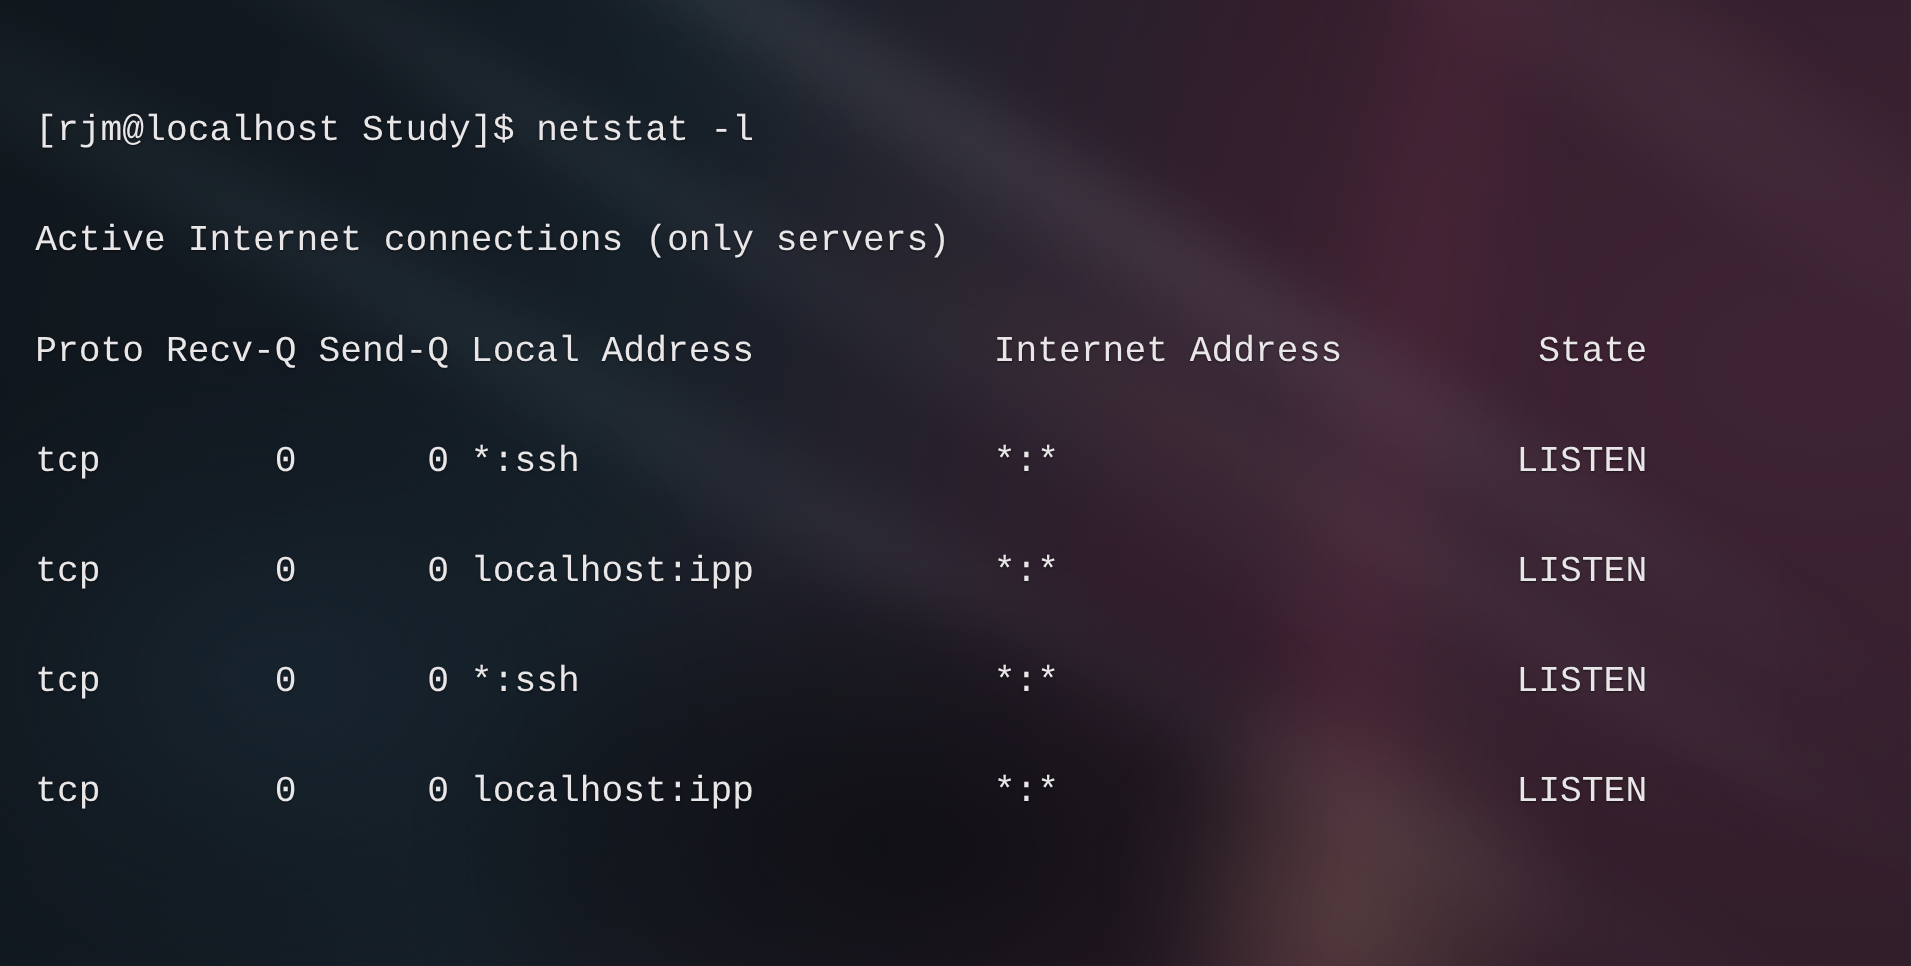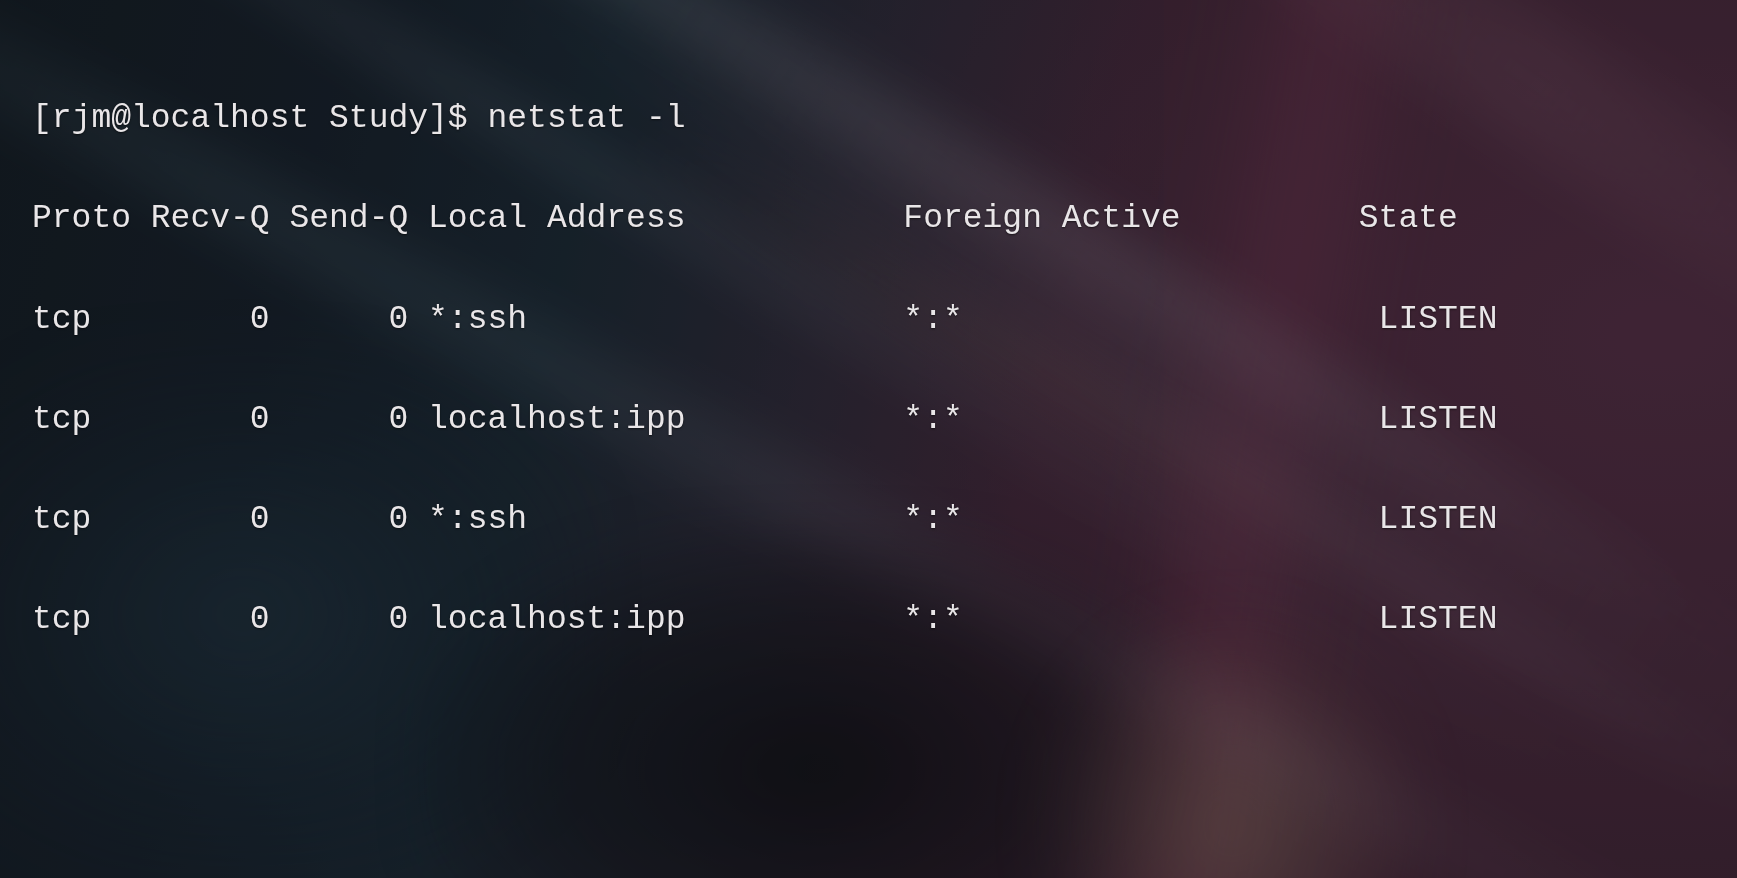--- a/index.html
+++ b/index.html
@@ -161,21 +161,22 @@
   <div class="streak s5"></div>
   <div class="streak s6"></div>
   <div class="pool-dark"></div>
   <div class="glow-warm"></div>
 </div>
 
 <div id="terminal">
   <div id="term-text">
 
     <span class="tline">[rjm@localhost Study]$ netstat -l</span>
-    <span class="tline">Proto Recv-Q Send-Q Local Address           Foreign Active         State</span>
+    <span class="tline">Active Internet connections (only servers)</span>
+    <span class="tline">Proto Recv-Q Send-Q Local Address           Internet Address         State</span>
     <span class="tline">tcp        0      0 *:ssh                   *:*                     LISTEN</span>
     <span class="tline">tcp        0      0 localhost:ipp           *:*                     LISTEN</span>
     <span class="tline">tcp        0      0 *:ssh                   *:*                     LISTEN</span>
     <span class="tline">tcp        0      0 localhost:ipp           *:*                     LISTEN</span>
     
     
     
     
     
     

